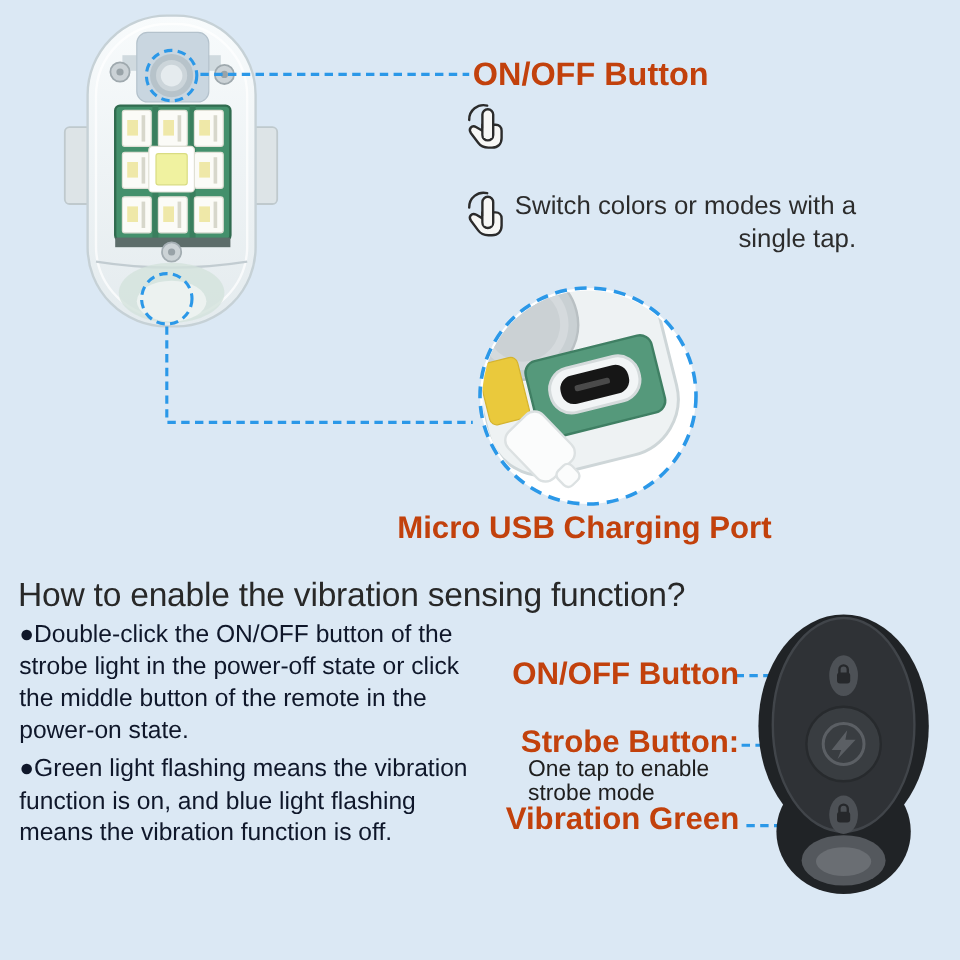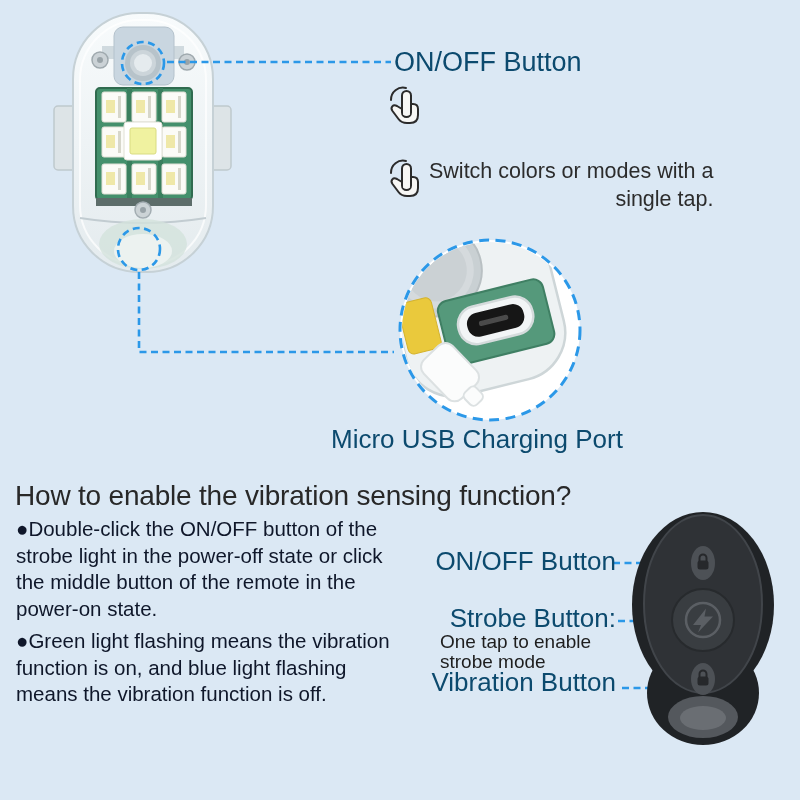--- a/index.html
+++ b/index.html
@@ -4,21 +4,21 @@
 <style>
   html,body{margin:0;padding:0;}
   .canvas{
     position:relative;width:800px;height:800px;overflow:hidden;
     background:#dbe8f4;
     font-family:"Liberation Sans",sans-serif;
     color:#2b2b2b;
   }
   .abs{position:absolute;}
   .blue-label{
-    color:#0c4a6e;font-weight:normal;white-space:nowrap;line-height:1.05;
+    color:#c2410c;font-weight:bold;white-space:nowrap;line-height:1.05;
   }
   .pre{white-space:pre-line;}
   .top-heading{font-size:27px;}
   .instr-row{display:flex;align-items:flex-start;}
   .instr-text{font-size:21.5px;line-height:28px;color:#2c2c2c;margin-left:7px;padding-top:1px;}
   .usb-label{font-size:26px;}
   .howto-heading{font-size:28px;color:#282828;letter-spacing:-0.2px;white-space:nowrap;}
   .bullets p{margin:0 0 6px 0;font-size:20.5px;line-height:26.5px;color:#0f172a;}
   .r-label{font-size:26px;text-align:right;}
   .r-note{font-size:19px;line-height:20px;color:#1e1e1e;}
@@ -201,21 +201,21 @@
 power-on state.</p>
     <p class="pre">●Green light flashing means the vibration
 function is on, and blue light flashing
 means the vibration function is off.</p>
   </div>
 
   <div class="abs blue-label r-label" style="right:184px;top:548px;">ON/OFF Button</div>
   <div class="abs r-note pre" style="left:440px;top:632px;">One tap to enable
 strobe mode</div>
   <div class="abs blue-label r-label" style="right:184px;top:605px;">Strobe Button:</div>
-  <div class="abs blue-label r-label" style="right:184px;top:669px;">Vibration Button</div>
+  <div class="abs blue-label r-label" style="right:184px;top:669px;">Vibration Green</div>
 
   <svg class="abs" style="left:626px;top:508px;" width="152" height="242" viewBox="0 0 152 242">
     <ellipse cx="77" cy="97" rx="71" ry="93" fill="#202326"></ellipse>
     <ellipse cx="77" cy="185" rx="56" ry="52" fill="#202326"></ellipse>
     <ellipse cx="77" cy="96" rx="59" ry="89" fill="#2f3236"></ellipse>
     <ellipse cx="77" cy="96" rx="59" ry="89" fill="none" stroke="#41454a" stroke-width="2"></ellipse>
     <ellipse cx="77" cy="209" rx="35" ry="21" fill="#54585d"></ellipse>
     <ellipse cx="77" cy="210" rx="23" ry="12" fill="#6a6e73"></ellipse>
 
     <g>

